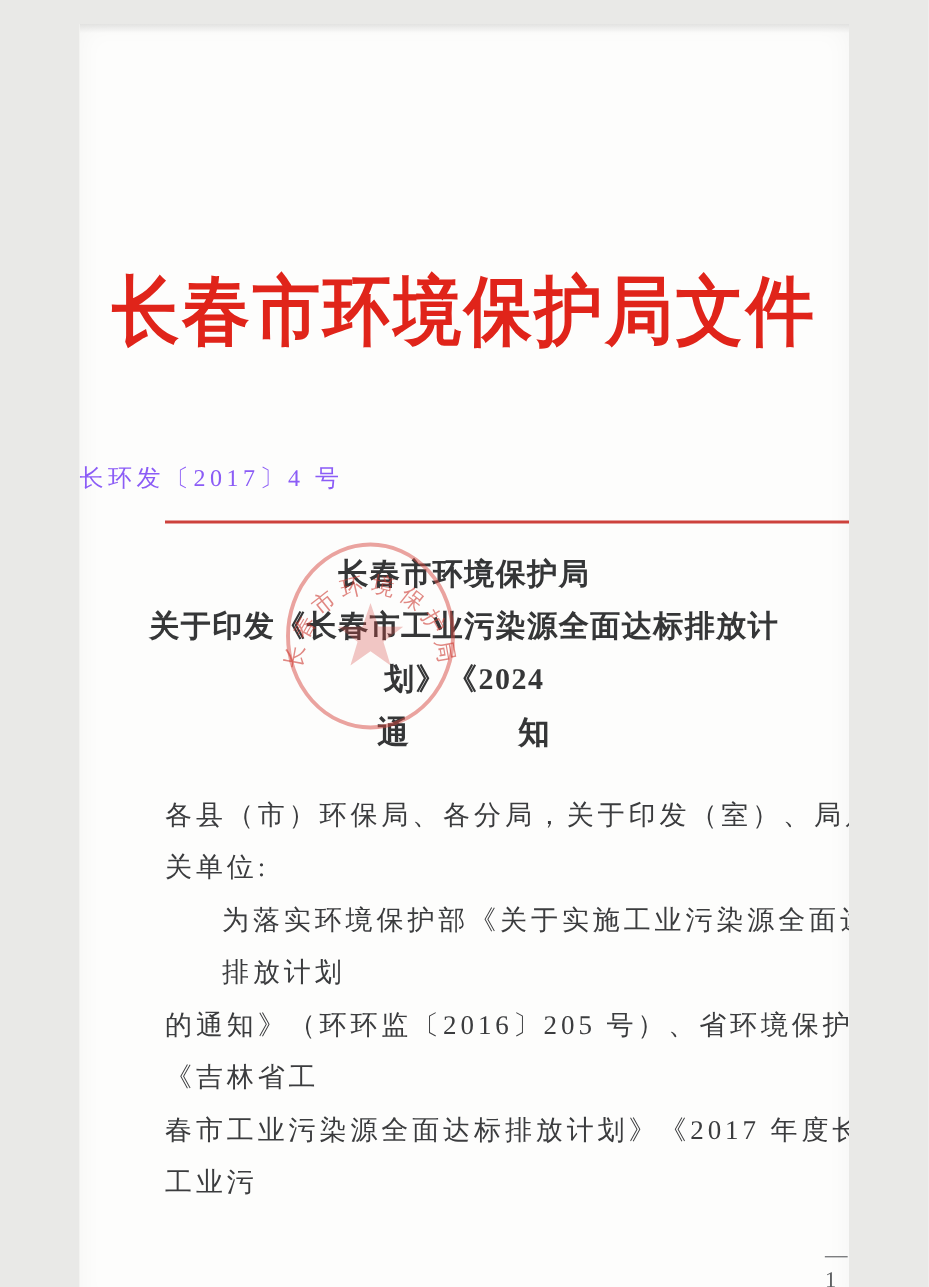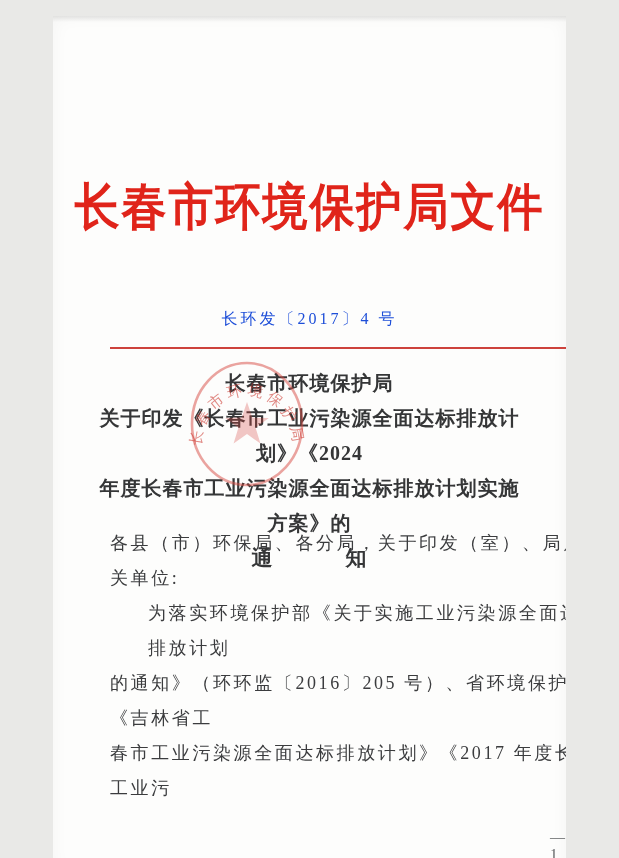--- a/index.html
+++ b/index.html
@@ -35,24 +35,24 @@
     color: #e0241a;
     transform: scaleY(1.12);
     transform-origin: top center;
     white-space: nowrap;
   }
   .doc-number {
     position: absolute;
     top: 293px;
     left: 0;
     width: 100%;
-    text-align: center;
+    text-align: left;
     font-size: 16px;
     letter-spacing: 3px;
-    color: #1d4ed8;
+    color: #8b5cf6;
   }
   .red-rule {
     position: absolute;
     top: 331px;
     left: 57px;
     width: 507px;
     height: 2px;
     background: #cd423c;
   }
   .heading {
@@ -112,21 +112,20 @@
 
   <div class="masthead">长春市环境保护局文件</div>
 
   <div class="doc-number">长环发〔2017〕4 号</div>
 
   <div class="red-rule"></div>
 
   <div class="heading">
     <div>长春市环境保护局</div>
     <div>关于印发《长春市工业污染源全面达标排放计划》《2024</div>
-    <div>年度长春市工业污染源全面达标排放计划实施方案》的</div>
     <div class="notice-line">
       <span>通</span>
       <span>知</span>
     </div>
   </div>
 
   <svg class="seal" viewBox="0 0 120 130" xmlns="http://www.w3.org/2000/svg">
     <ellipse cx="60" cy="65" rx="55" ry="61" fill="none" stroke="rgba(216,74,66,0.50)" stroke-width="2.6"></ellipse>
     <polygon points="60,43 65.3,58.6 81.8,58.9 68.6,68.8 73.4,84.6 60,75.1 46.6,84.6 51.4,68.8 38.2,58.9 54.7,58.6" fill="rgba(216,74,66,0.30)"></polygon>
     <defs>

